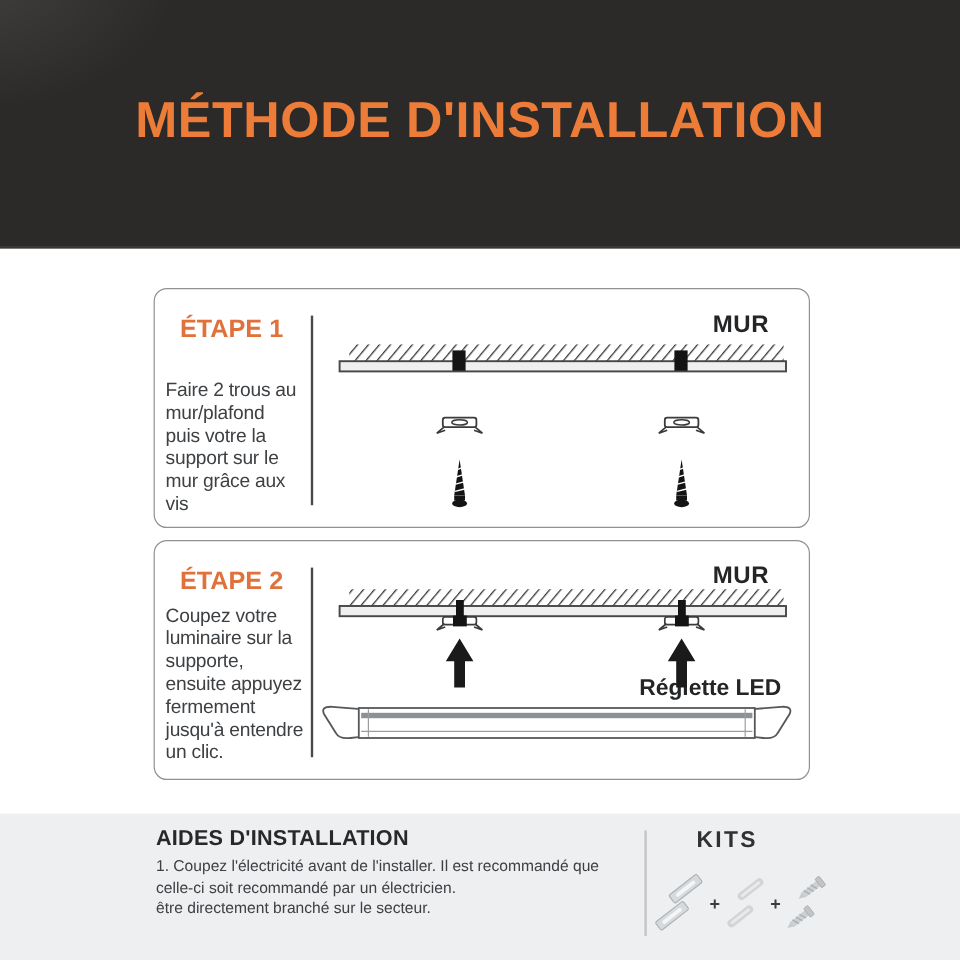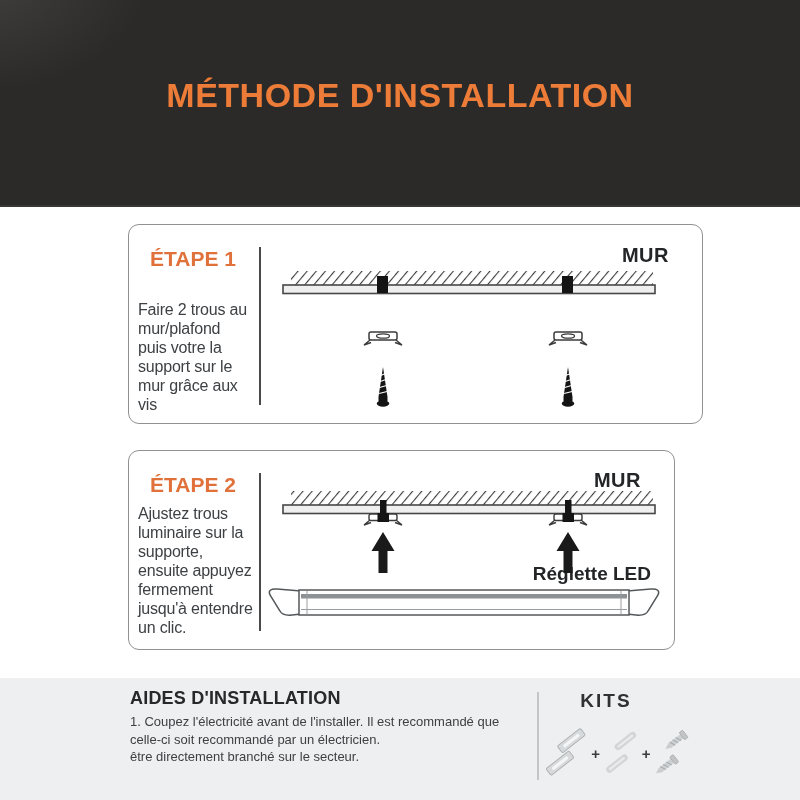--- a/index.html
+++ b/index.html
@@ -5,26 +5,26 @@
   html,body{margin:0;padding:0;background:#fff;}
   .stage{position:relative;width:800px;height:800px;overflow:hidden;background:#ffffff;
          font-family:"Liberation Sans", sans-serif;}
 
   
   .banner{position:absolute;left:0;top:0;width:800px;height:205px;background:#2b2a28;
           border-bottom:2px solid #383735;}
   .banner::before{content:"";position:absolute;left:0;top:0;width:220px;height:150px;
           background:radial-gradient(ellipse 240px 160px at -20px -20px, rgba(255,255,255,0.10), rgba(255,255,255,0) 70%);}
   .banner-title{position:absolute;left:0;top:76px;width:800px;text-align:center;
-          color:#ed7c38;font-size:34px;font-weight:700;letter-spacing:0.5px;white-space:nowrap;}
+          color:#ed7c38;font-size:42px;font-weight:700;letter-spacing:0.5px;white-space:nowrap;}
 
   
   .card{position:absolute;left:128px;width:545px;height:198px;background:#fff;
         border:1.6px solid #8f9193;border-radius:11px;}
-  .card.c1{top:224px;padding-left:28px;}
+  .card.c1{top:240px;}
   .card.c2{top:450px;}
   .step-label{position:absolute;left:21px;top:22px;color:#e0713b;font-size:21px;font-weight:700;white-space:nowrap;}
   .step-text{position:absolute;left:9px;color:#3e4144;font-size:16px;line-height:19px;letter-spacing:-0.2px;}
   .c1 .step-text{top:75px;}
   .c2 .step-text{top:53px;}
   .step-text div{white-space:pre;}
   .vdiv{position:absolute;left:130px;top:22px;bottom:18px;width:1.6px;background:#4a4a4a;}
   .mur{position:absolute;right:33px;font-size:20px;font-weight:700;color:#232527;letter-spacing:0.5px;margin-left:19px;}
   .c1 .mur{top:19px;} .c2 .mur{top:18px;}
   .diag{position:absolute;left:132px;top:24px;width:405px;height:170px;}
@@ -104,21 +104,21 @@
         <line x1="2.2" y1="26.5" x2="10.0" y2="24.5" stroke="#fff" stroke-width="1.1"></line>
         <rect x="1.5" y="30" width="9" height="4" fill="#141414"></rect>
         <ellipse cx="6" cy="36.5" rx="6.2" ry="3.2" fill="#141414"></ellipse>
       </g>
     </svg>
   </div>
 
   <div class="card c2">
     <div class="step-label">ÉTAPE 2</div>
     <div class="step-text">
-      <div>Ajustez trous</div>
+      <div>Coupez votre</div>
       <div>luminaire sur la</div>
       <div>supporte,</div>
       <div>ensuite appuyez</div>
       <div>fermement</div>
       <div>jusqu'à entendre</div>
       <div>un clic.</div>
     </div>
     <div class="vdiv"></div>
     <div class="mur">MUR</div>
     <div class="fixture-label">Réglette LED</div>

